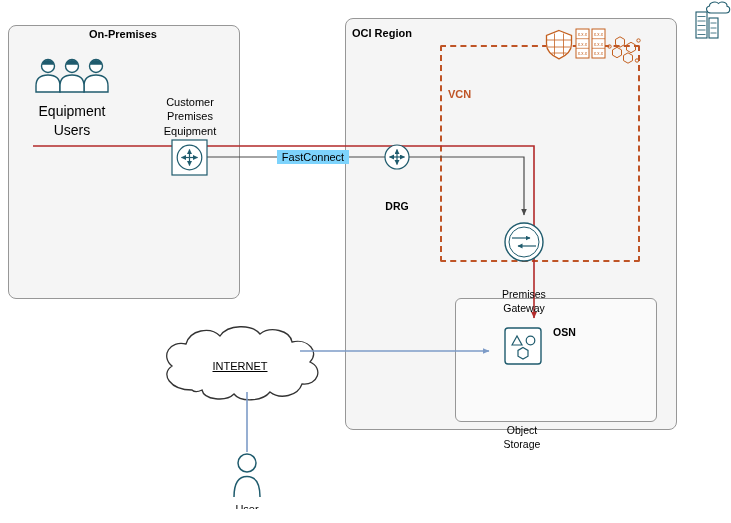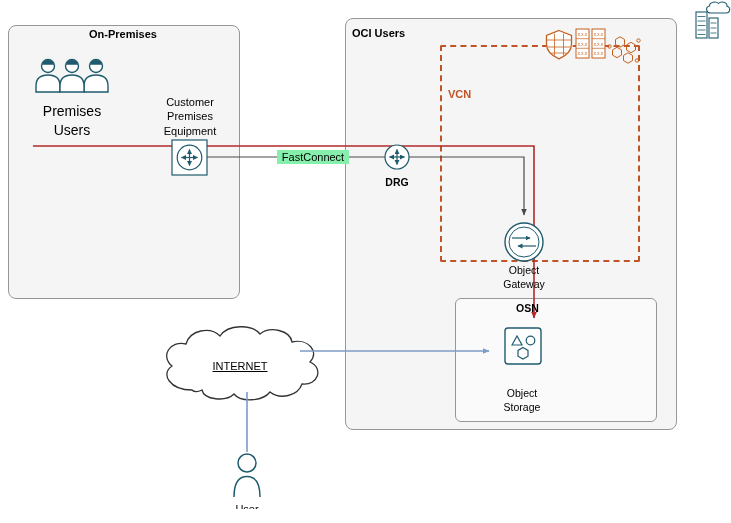--- a/index.html
+++ b/index.html
@@ -7,25 +7,25 @@
     position:relative;width:731px;height:509px;background:#ffffff;
     font-family:"Liberation Sans",sans-serif;overflow:hidden;color:#000;
   }
   .box{position:absolute;background:#f5f5f5;border:1px solid #979797;border-radius:8px;z-index:1;}
   .osbox{position:absolute;background:#fafafa;border:1px solid #979797;border-radius:6px;z-index:1;}
   .vcnbox{position:absolute;border:2px dashed #bf5426;border-radius:2px;z-index:1;}
   #overlay{position:absolute;left:0;top:0;z-index:2;pointer-events:none;}
   .lbl{position:absolute;z-index:3;text-align:center;line-height:1.3;}
   .b{font-weight:bold;}
   .t11{font-size:11px;}
-  .t105{font-size:10.5px;}
+  .t105{font-size:10.5px;margin-top:24px;}
   .t10{font-size:11px;}
   .corp{font-size:14px;line-height:1.35;}
   .orange{color:#bf5426;margin-top:32px;}
-  .chip{background:#86efac;padding:0 2px;}
+  .chip{background:#7dd3fc;padding:0 2px;}
   .left{text-align:left;}
 </style>
 </head>
 <body>
 
 <div id="stage">
 
   <div class="box" style="left:8px;top:25px;width:230px;height:272px;"></div>
   <div class="box" style="left:345px;top:18px;width:330px;height:410px;"></div>
   <div class="vcnbox" style="left:440px;top:45px;width:196px;height:213px;"></div>
@@ -162,35 +162,35 @@
     </g>
 
     <g stroke="#1f5b6d" stroke-width="1.5">
       <circle cx="247" cy="463" r="9" fill="#ffffff"></circle>
       <path d="M234,497 C234,482 239,476.5 247,476.5 C255,476.5 260,482 260,497" fill="#ffffff"></path>
     </g>
   </svg>
 
   <div class="lbl b t11" style="left:8px;top:27px;width:230px;">On-Premises</div>
 
-  <div class="lbl b t11 left" style="left:352px;top:26px;width:120px;">OCI Users</div>
+  <div class="lbl b t11 left" style="left:352px;top:26px;width:120px;">OCI Region</div>
 
   <div class="lbl b t11 orange left" style="left:448px;top:55px;width:60px;">VCN</div>
 
-  <div class="lbl corp" style="left:24px;top:102px;width:96px;">Premises Users</div>
+  <div class="lbl corp" style="left:24px;top:102px;width:96px;">Equipment Users</div>
 
   <div class="lbl t10" style="left:156px;top:95px;width:68px;">Customer Premises Equipment</div>
 
   <div class="lbl t10 chip" style="left:277px;top:150px;width:68px;">FastConnect</div>
 
   <div class="lbl b t105" style="left:377px;top:176px;width:40px;">DRG</div>
 
-  <div class="lbl t105" style="left:495px;top:264px;width:58px;">Object Gateway</div>
+  <div class="lbl t105" style="left:495px;top:264px;width:58px;">Premises Gateway</div>
 
-  <div class="lbl b t105 left" style="left:516px;top:302px;width:36px;">OSN</div>
+  <div class="lbl b t105 left" style="left:553px;top:302px;width:36px;">OSN</div>
 
-  <div class="lbl t105" style="left:491px;top:387px;width:62px;">Object Storage</div>
+  <div class="lbl t105" style="left:491px;top:400px;width:62px;">Object Storage</div>
 
   <div class="lbl t11" style="left:195px;top:359px;width:90px;text-decoration:underline;">INTERNET</div>
 
   <div class="lbl t11" style="left:222px;top:502px;width:50px;">User</div>
 
 </div>
 
 </body></html>

